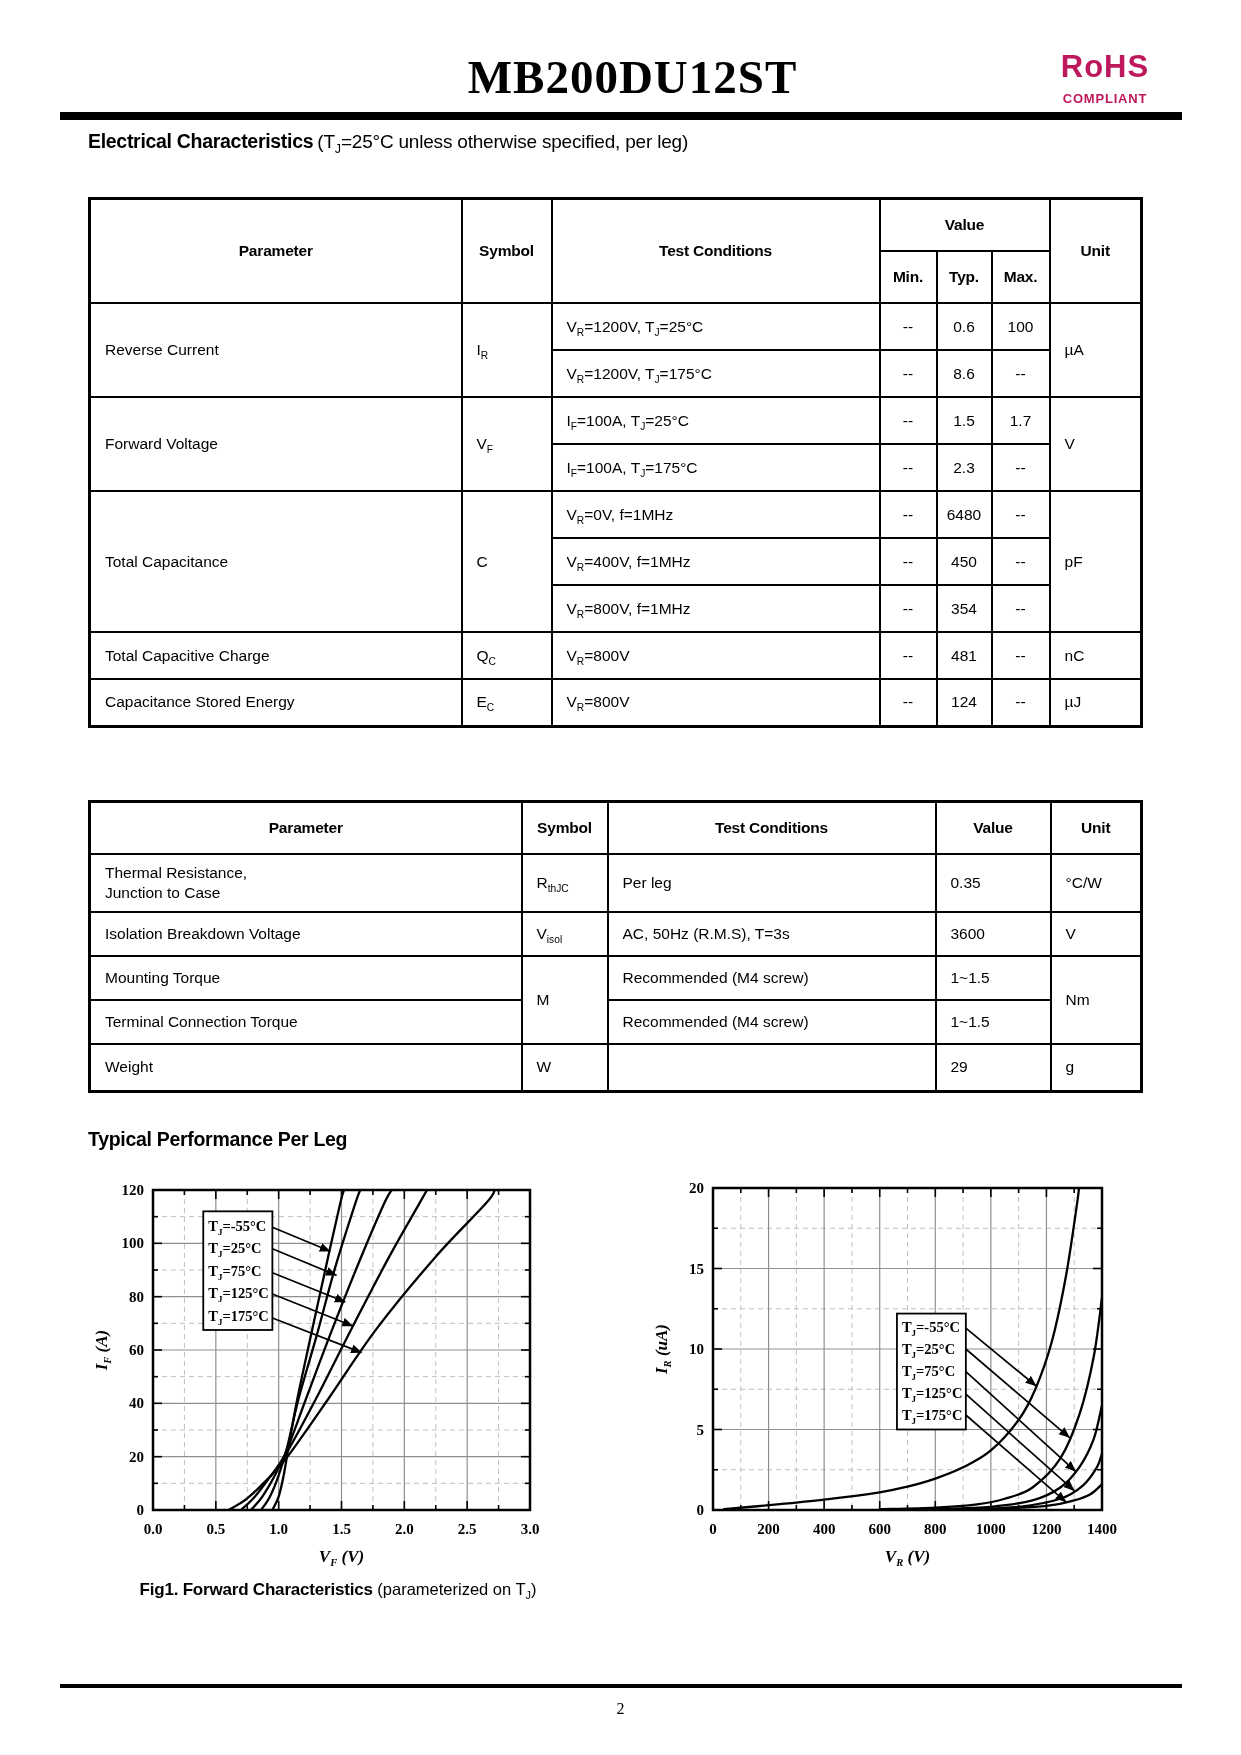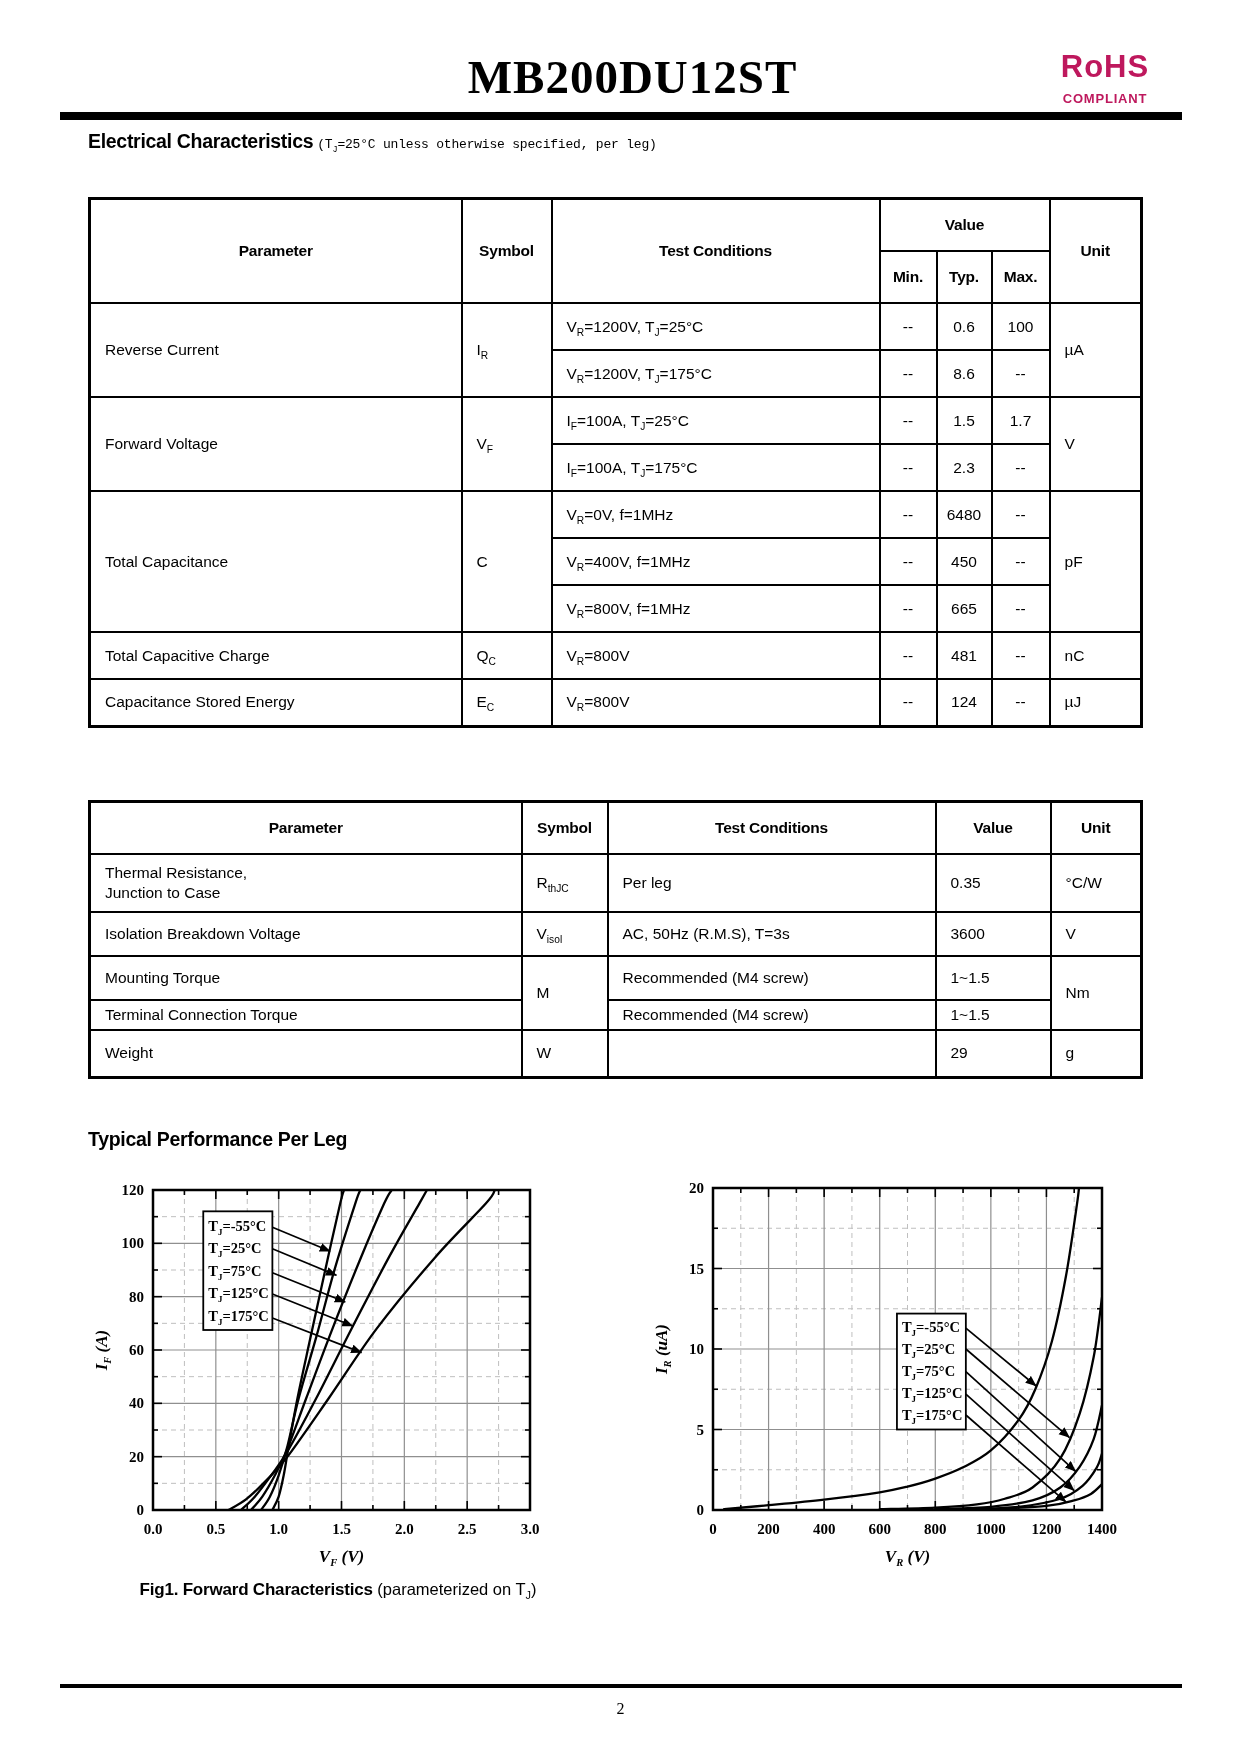--- a/index.html
+++ b/index.html
@@ -12,21 +12,21 @@
     letter-spacing:1px;padding-left:24px;}
   .rohs{position:absolute;top:50px;right:66px;width:140px;text-align:center;color:#be185d;font-weight:bold;}
   .rohs .r1{font-size:31px;line-height:33px;letter-spacing:1px;}
   .rohs .r2{font-size:13px;letter-spacing:.8px;margin-top:8px;}
   .rule-top{position:absolute;left:60px;top:112px;width:1122px;height:8px;background:#000;}
   .rule-bottom{position:absolute;left:60px;top:1684px;width:1122px;height:4px;background:#000;}
   .pagenum{position:absolute;top:1700px;left:0;right:0;text-align:center;
     font-family:"Liberation Serif","DejaVu Serif",serif;font-size:16px;}
 
   .sec-h{position:absolute;font-weight:bold;font-size:19.5px;letter-spacing:-.3px;white-space:nowrap;}
-  .sec-h .sub{font-weight:normal;font-size:13px;letter-spacing:-.2px;margin-left:4px;font-family:Liberation Mono, monospace;}
+  .sec-h .sub{font-weight:normal;font-size:19px;letter-spacing:-.2px;margin-left:4px;}
 
   table.tbl{position:absolute;left:88px;border-collapse:collapse;table-layout:fixed;
     background:#fff;border:3px solid #000;}
   .tbl td,.tbl th{border:2px solid #000;font-size:15.5px;vertical-align:middle;
     padding:0 4px 0 14px;text-align:left;}
   .tbl th{text-align:center;padding:16px 2px;font-size:15.5px;letter-spacing:-.2px;}
   .tbl td.c{text-align:center;padding:0 2px;}
   .tbl td.two-line{white-space:pre-line;line-height:1.3;}
   .t-elec{top:197px;width:1052px;}
   .t-therm{top:800px;width:1052px;}
@@ -132,21 +132,21 @@
       </tr>
       <tr style="height:47px">
         <td>V<sub>R</sub>=400V, f=1MHz</td>
         <td class="c">--</td>
         <td class="c">450</td>
         <td class="c">--</td>
       </tr>
       <tr style="height:47px">
         <td>V<sub>R</sub>=800V, f=1MHz</td>
         <td class="c">--</td>
-        <td class="c">665</td>
+        <td class="c">354</td>
         <td class="c">--</td>
       </tr>
 
       <tr style="height:47px">
         <td>Total Capacitive Charge</td>
         <td>Q<sub>C</sub></td>
         <td>V<sub>R</sub>=800V</td>
         <td class="c">--</td>
         <td class="c">481</td>
         <td class="c">--</td>
@@ -197,21 +197,21 @@
         <td>3600</td>
         <td>V</td>
       </tr>
       <tr style="height:44px">
         <td>Mounting Torque</td>
         <td rowspan="2">M</td>
         <td>Recommended (M4 screw)</td>
         <td>1~1.5</td>
         <td rowspan="2">Nm</td>
       </tr>
-      <tr style="height:30px">
+      <tr style="height:44px">
         <td>Terminal Connection Torque</td>
         <td>Recommended (M4 screw)</td>
         <td>1~1.5</td>
       </tr>
       <tr style="height:47px">
         <td>Weight</td>
         <td>W</td>
         <td></td>
         <td>29</td>
         <td>g</td>

